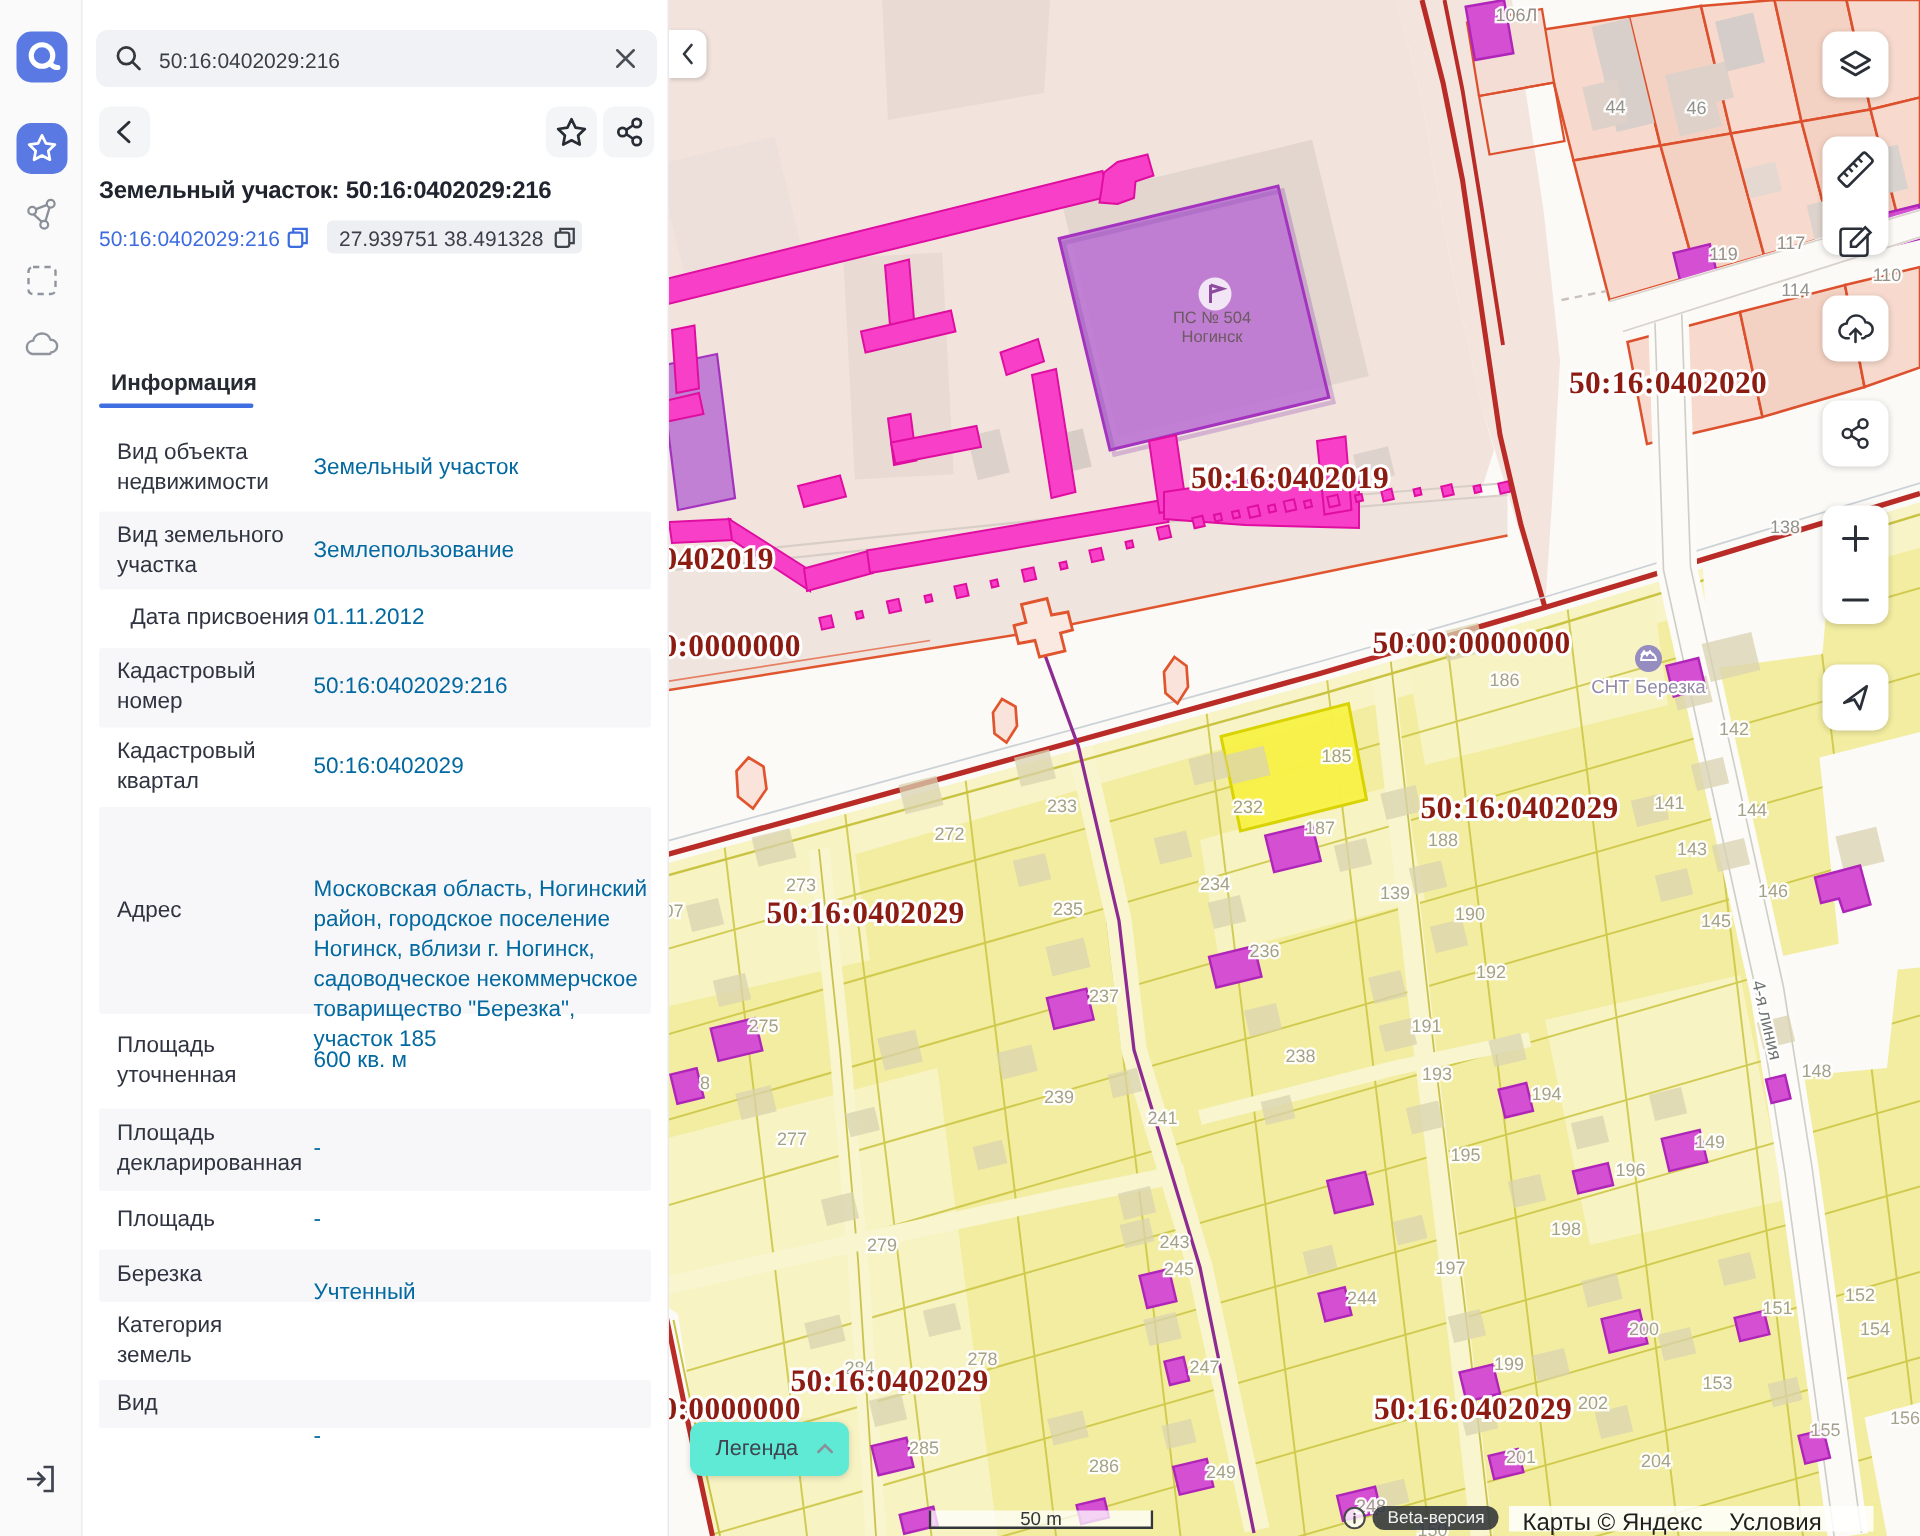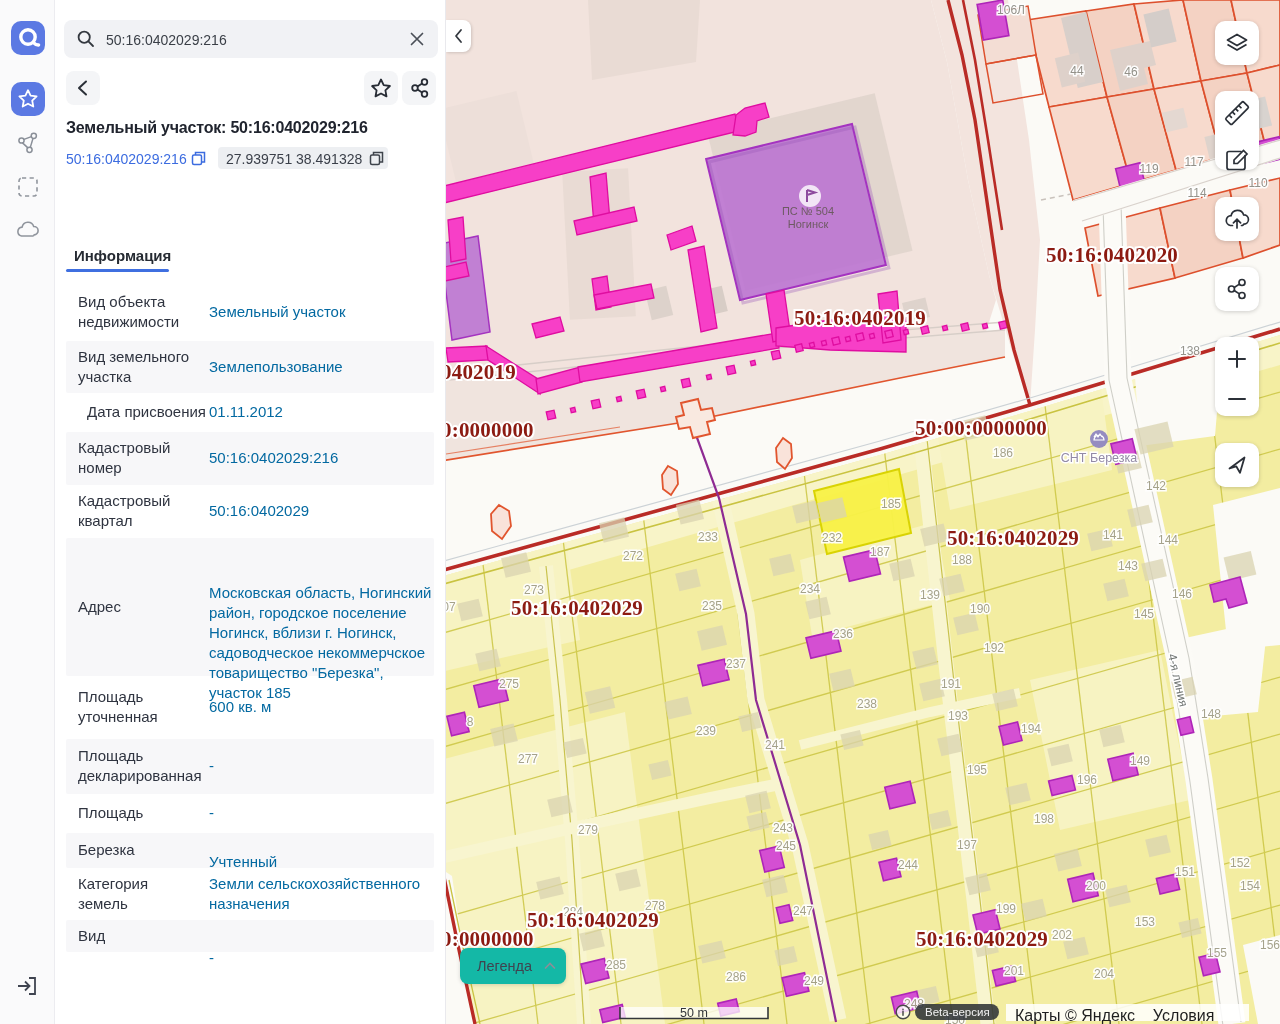--- a/index.html
+++ b/index.html
@@ -111,21 +111,20 @@
   <div class="row-val" style="top:697px;">600 кв. м</div>
   <div class="gray-row" style="top:739px;height:55px;"></div>
   <div class="row-label" style="top:746px;">Площадь<br>декларированная</div>
   <div class="row-val" style="top:756px;">-</div>
   <div class="row-label" style="top:803px;">Площадь</div>
   <div class="row-val" style="top:803px;">-</div>
   <div class="gray-row" style="top:833px;height:35px;"></div>
   <div class="row-label" style="top:840px;">Березка</div>
   <div class="row-val" style="top:852px;">Учтенный</div>
   <div class="row-label" style="top:874px;">Категория<br>земель</div>
-  <div class="row-val" style="top:874px;">Земли сельскохозяйственного<br>назначения</div>
   <div class="gray-row" style="top:920px;height:32px;"></div>
   <div class="row-label" style="top:926px;">Вид</div>
   <div class="row-val" style="top:948px;">-</div>
 </div>
 
 <div id="map">
   <svg width="834" height="1024" viewBox="446 0 834 1024" style="position:absolute;left:0;top:0">
       <rect x="440" y="0" width="840" height="1024" fill="#fbfaf6"></rect>
       <polygon points="440,0 931,0 947,62 968,180 989,275 996,300 985,335 940,362 900,378 691,421 440,461" fill="#f2e3dd"></polygon>
       <polygon points="931,0 1008,0 1029,140 1040,240 1035,330 1030,405 1014,358 989,275 968,180 947,62" fill="#f3e4de"></polygon>
@@ -499,21 +498,21 @@
           <line x1="14" y1="22" x2="30" y2="22"></line>
           <line x1="22" y1="14" x2="22" y2="30"></line>
         </g>
       </svg><svg width="44" height="39" style="display:block">
         <line x1="14" y1="18" x2="30" y2="18" stroke="#2b3038" stroke-width="2" stroke-linecap="round"></line>
       </svg></div>
   <div class="mbtn" style="left:769px;top:443px;width:44px;height:44px;"><svg width="44" height="44">
         <path d="M 14.5,25.5 L 29.5,14.5 L 25,29.8 L 21.2,23.3 z" fill="none" stroke="#2b3038" stroke-width="1.8" stroke-linejoin="round"></path>
       </svg></div>
 
-  <div style="position:absolute;left:14px;top:948px;width:106px;height:36px;background:#14b8a6;border-radius:8px;box-shadow:0 1px 4px rgba(0,0,0,0.15);z-index:40;">
+  <div style="position:absolute;left:14px;top:948px;width:106px;height:36px;background:#5eead4;border-radius:8px;box-shadow:0 1px 4px rgba(0,0,0,0.15);z-index:40;">
     <div style="position:absolute;left:17px;top:9.5px;font-size:14.5px;color:#3f4450;">Легенда</div>
     <svg style="position:absolute;right:10px;top:13px" width="12" height="10">
         <path d="M 1.5,7 L 6,2.5 L 10.5,7" fill="none" stroke="#8a8f98" stroke-width="1.7" stroke-linecap="round"></path>
       </svg>
   </div>
 
   <div style="position:absolute;left:174px;top:1007px;width:148px;height:12px;background:rgba(255,255,255,0.75);z-index:38;"></div>
   <svg style="position:absolute;left:173px;top:1006px;z-index:39" width="150" height="14">
     <path d="M 1,1 L 1,12.5 L 149,12.5 L 149,1" fill="none" stroke="#33363a" stroke-width="1.6"></path>
     <text x="75" y="10.5" font-size="12.5" fill="#33363a" text-anchor="middle" font-family="Liberation Sans, sans-serif">50 m</text>

